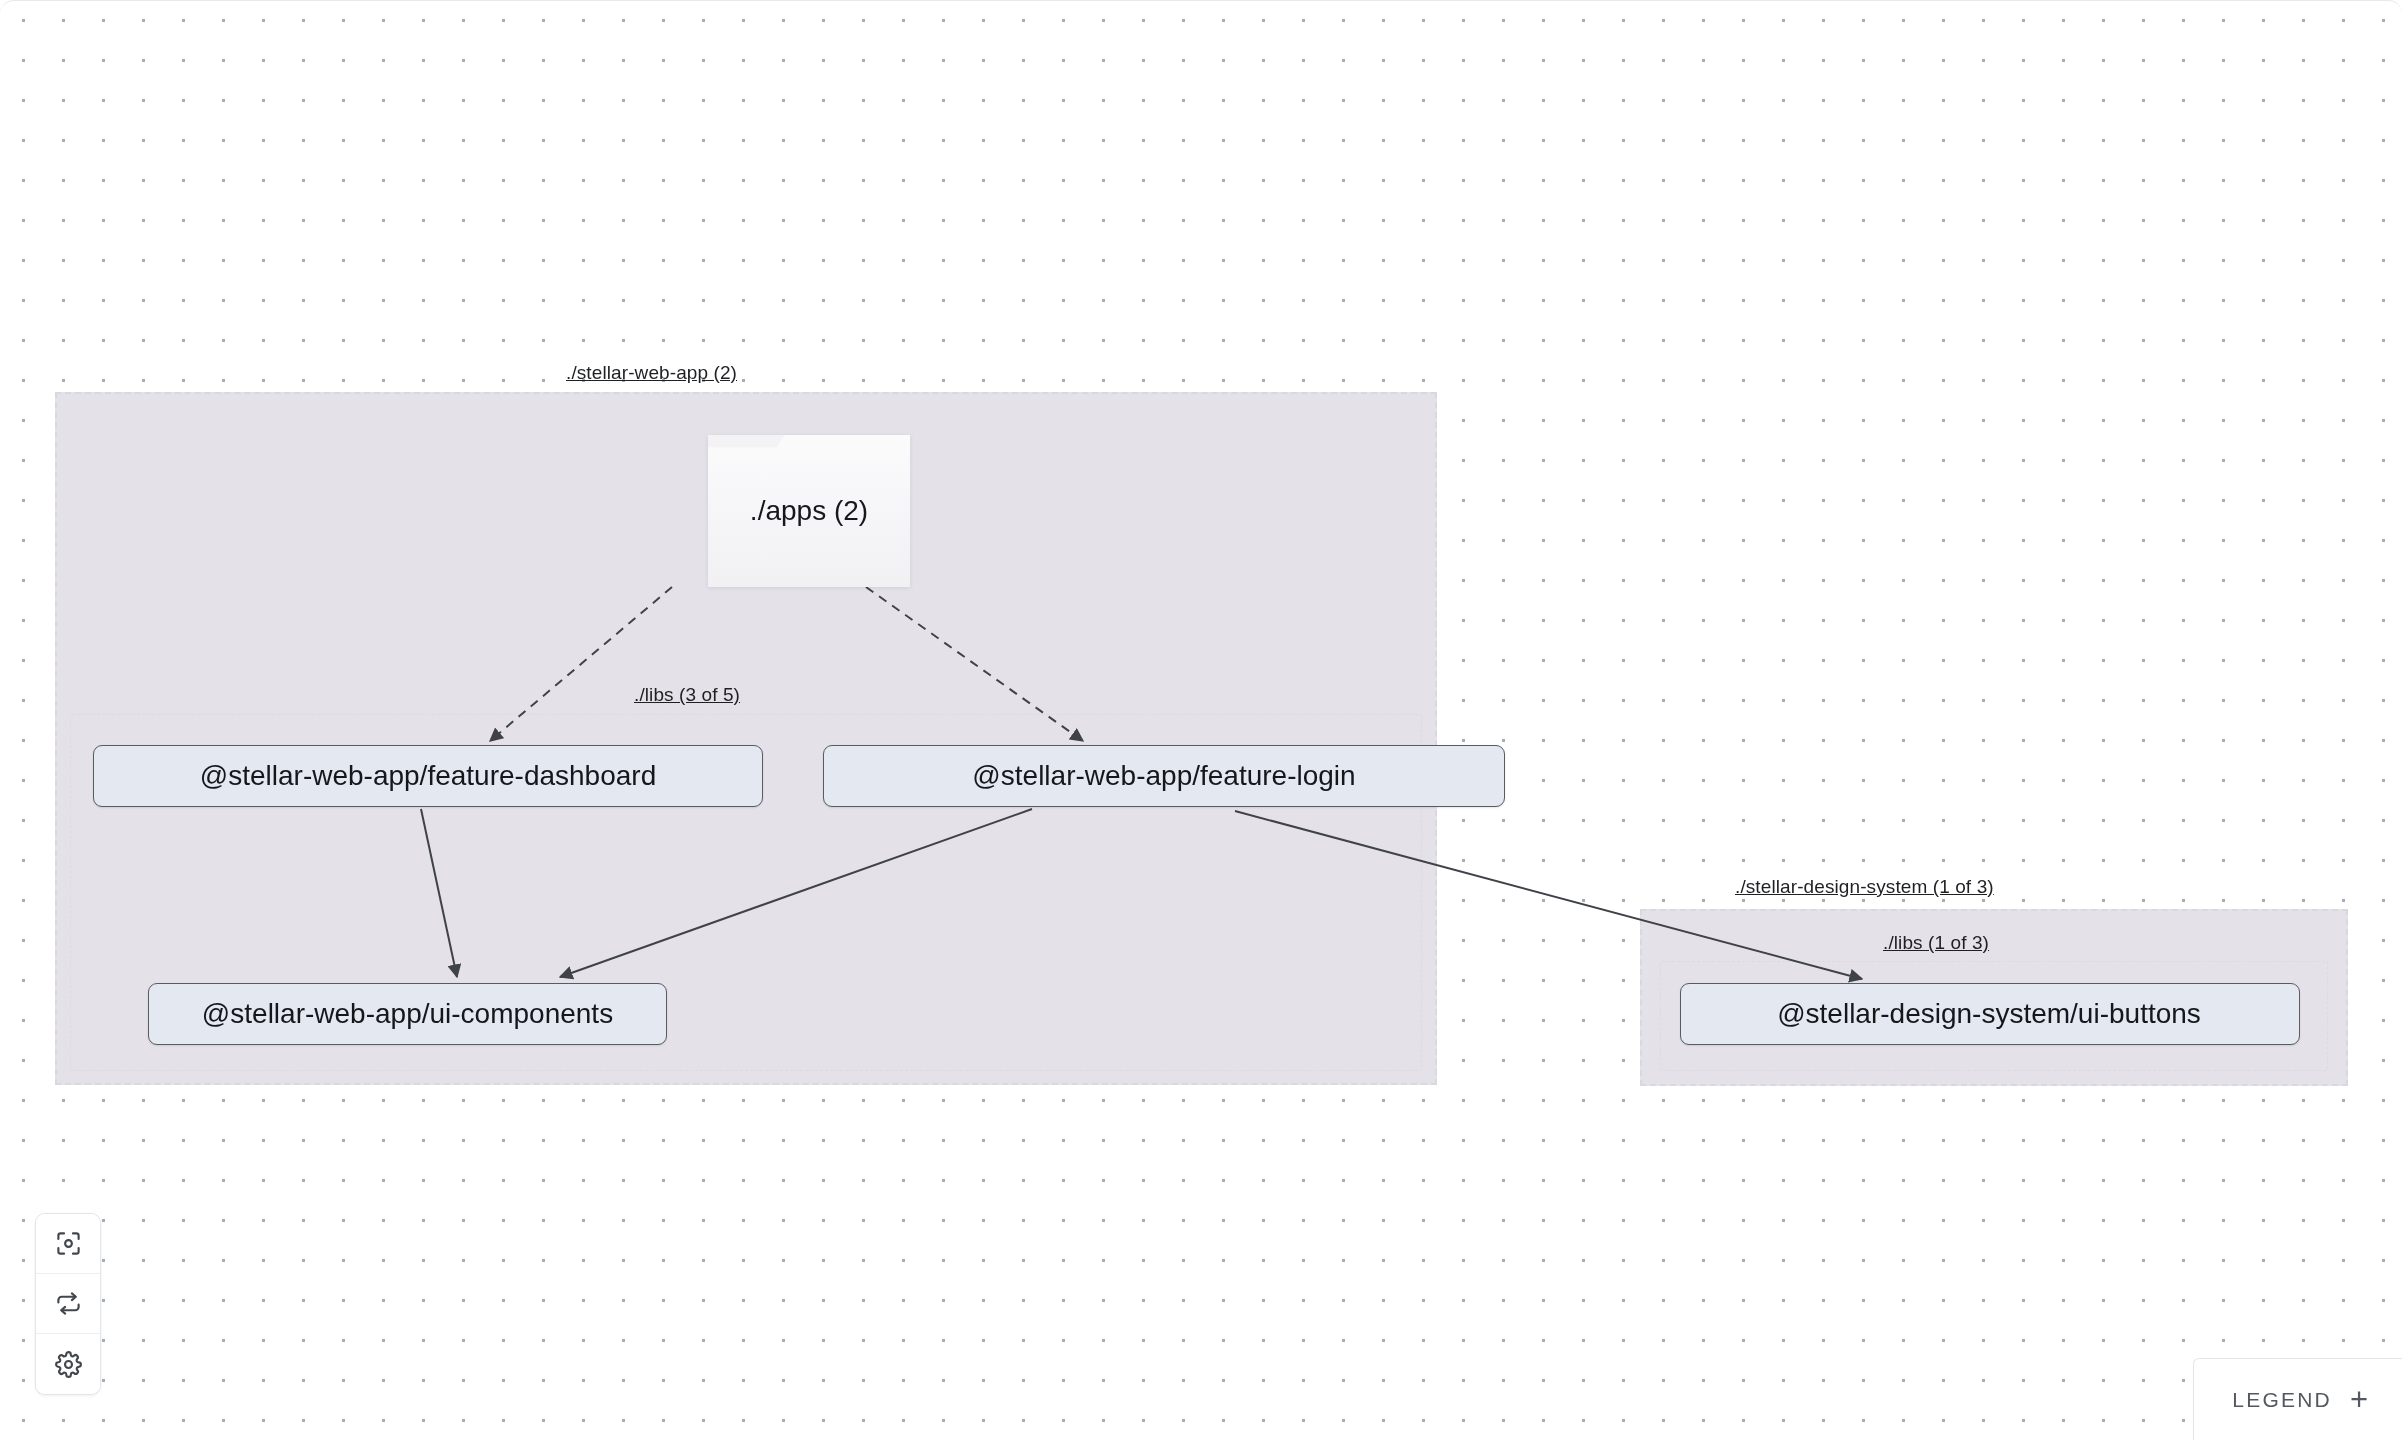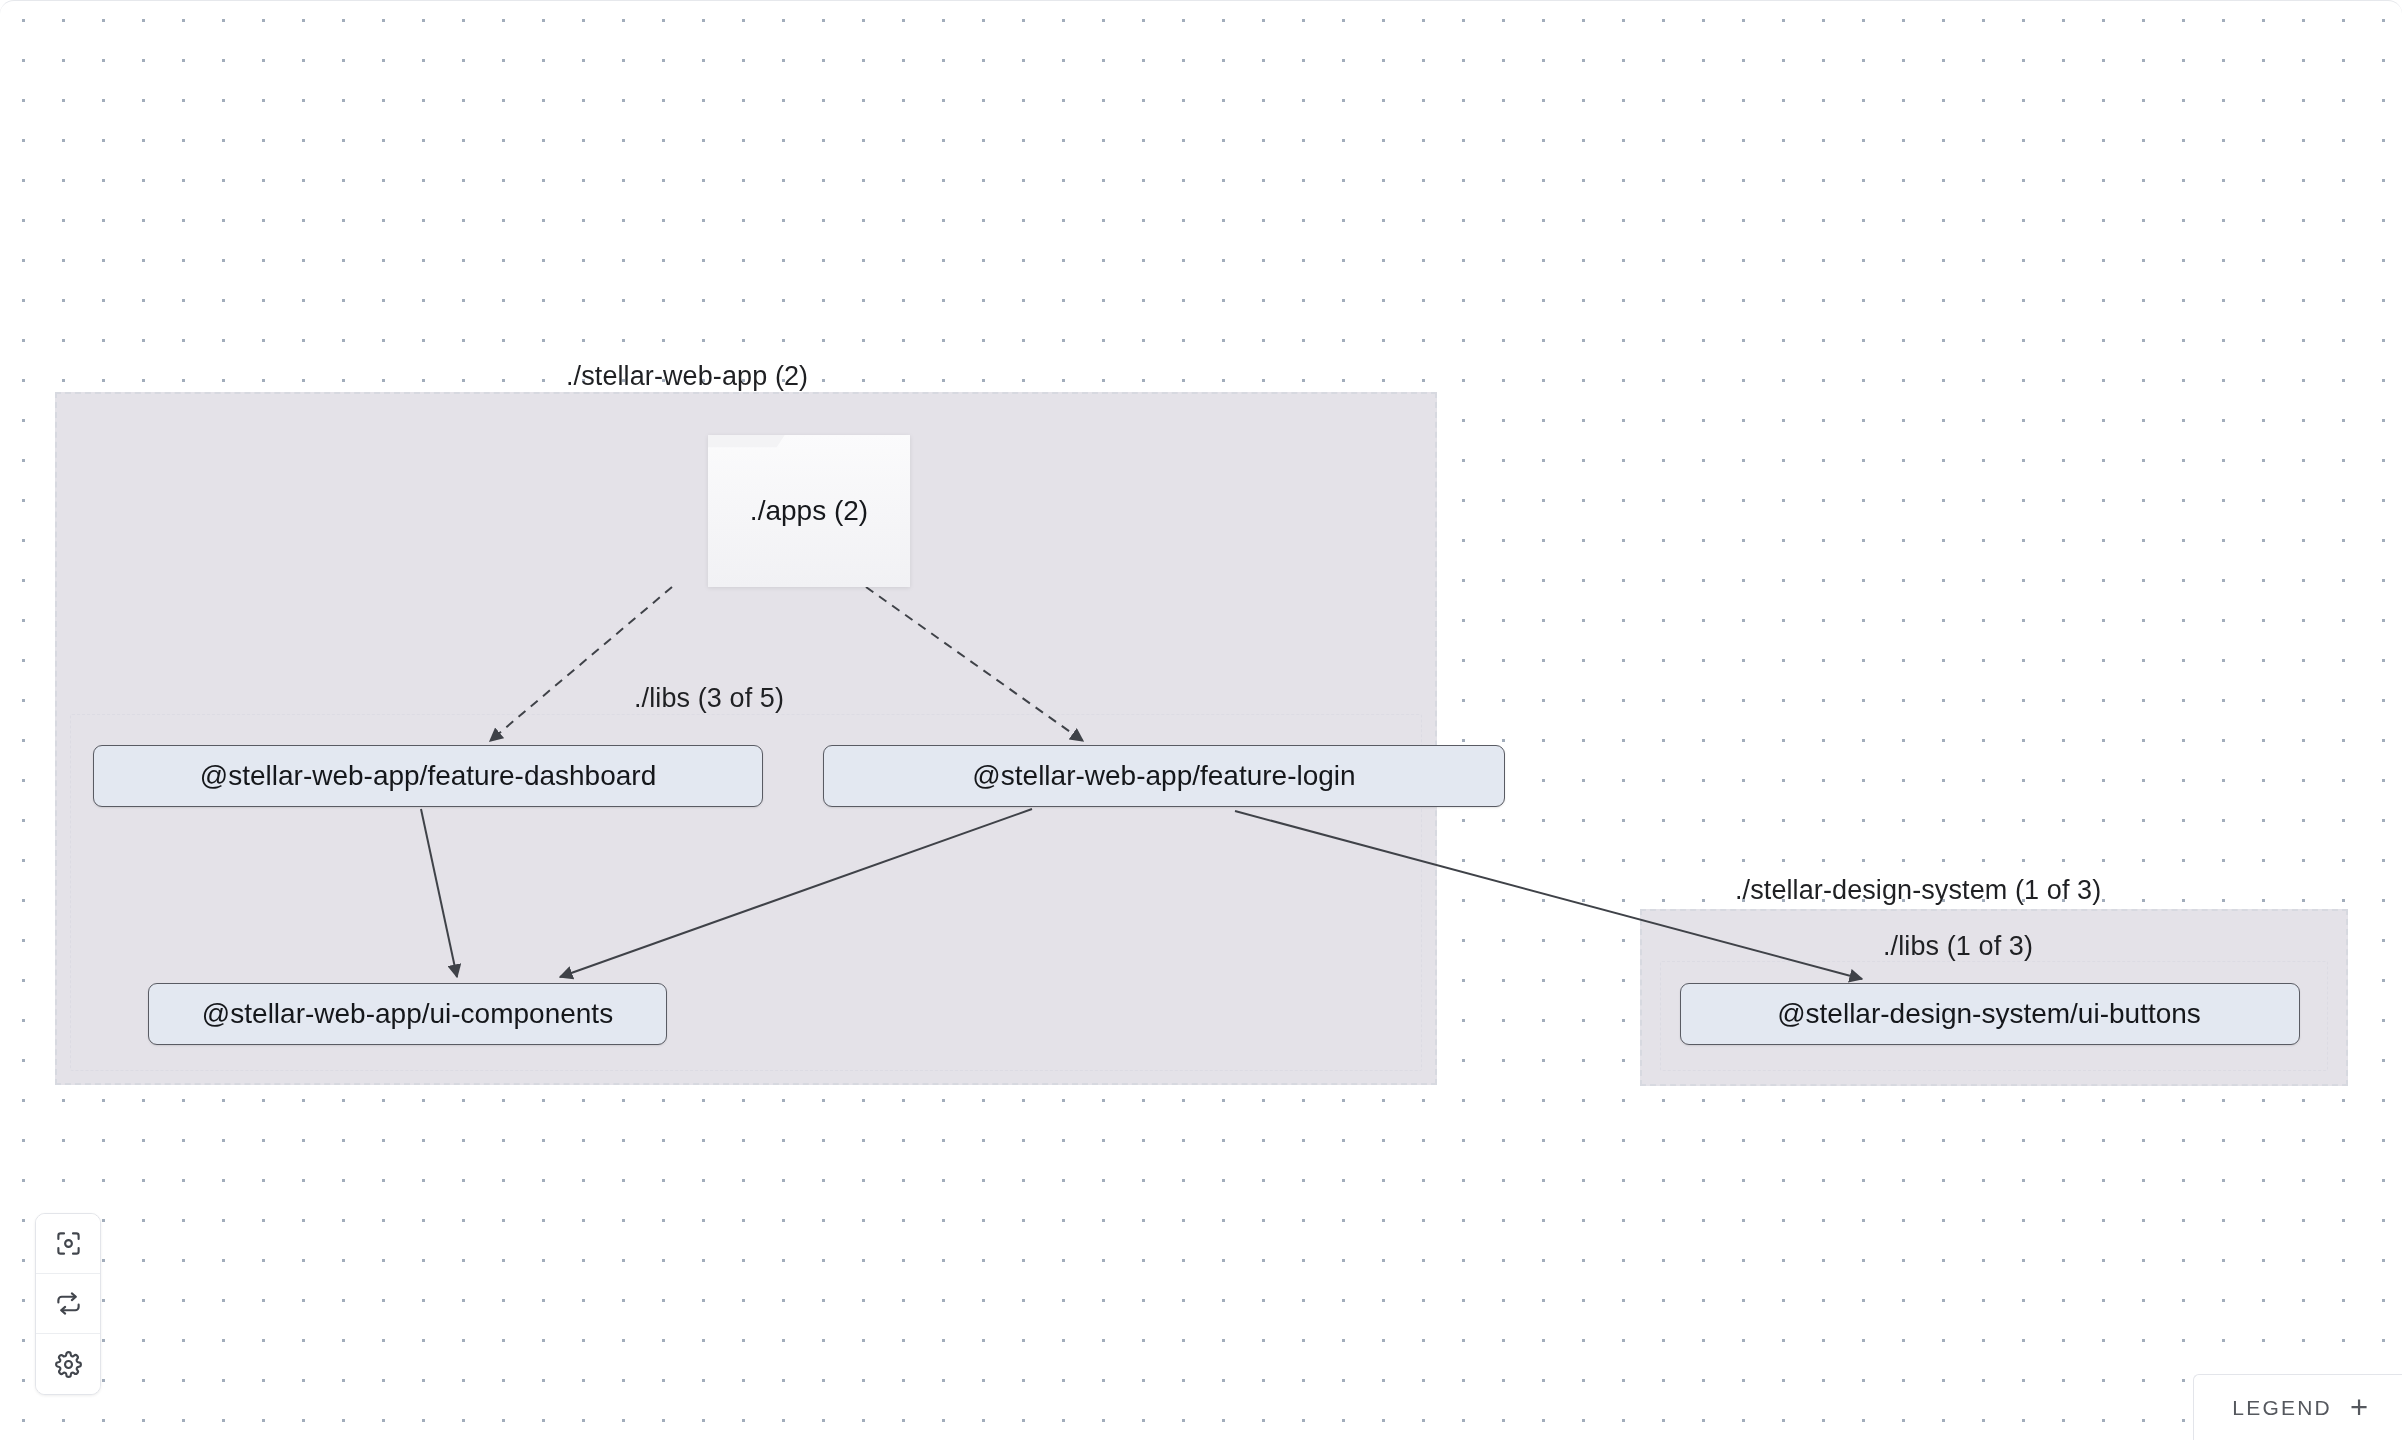--- a/index.html
+++ b/index.html
@@ -32,25 +32,26 @@
     border: 2px dashed #d7d9e0;
     background: #e4e2e8;
   }
   .group.inner {
     background: transparent;
     border: 1.5px dashed #dcdbe3;
     border-radius: 2px;
   }
   .group-label {
     position: absolute;
-    font-size: 27px;
+    font-size: 19px;
     color: #1f2023;
     white-space: nowrap;
     letter-spacing: 0.1px;
     line-height: 1;
+    text-decoration: underline;
   }
 
   
   .folder {
     position: absolute;
     background: #f3f3f5;
     filter: drop-shadow(0 1px 2px rgba(0,0,0,0.09));
   }
   .folder-shape {
     position: absolute;
@@ -120,21 +121,21 @@
     padding: 0;
   }
   .tool-btn:last-child { border-bottom: none; }
   .tool-btn svg { display: block; }
 
   
   #legend {
     position: absolute;
     right: 0;
     bottom: 0;
-    height: 66px;
+    height: 82px;
     display: flex;
     align-items: center;
     gap: 18px;
     padding: 0 34px 0 38px;
     background: #ffffff;
     border-left: 1.5px solid #e3e5ea;
     border-top: 1.5px solid #e3e5ea;
     border-top-left-radius: 6px;
     font-size: 21px;
     letter-spacing: 2.2px;

